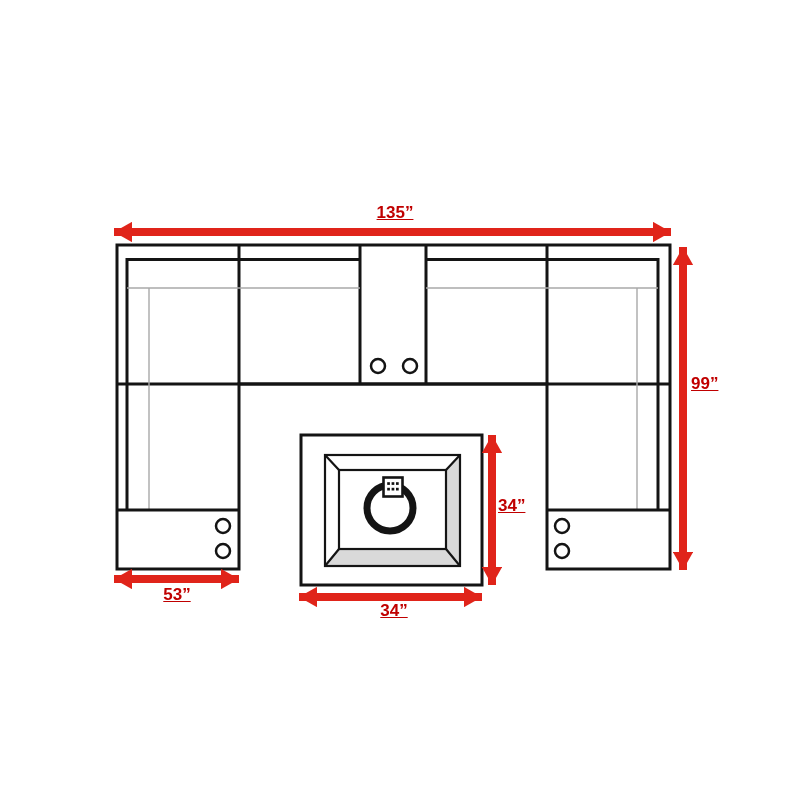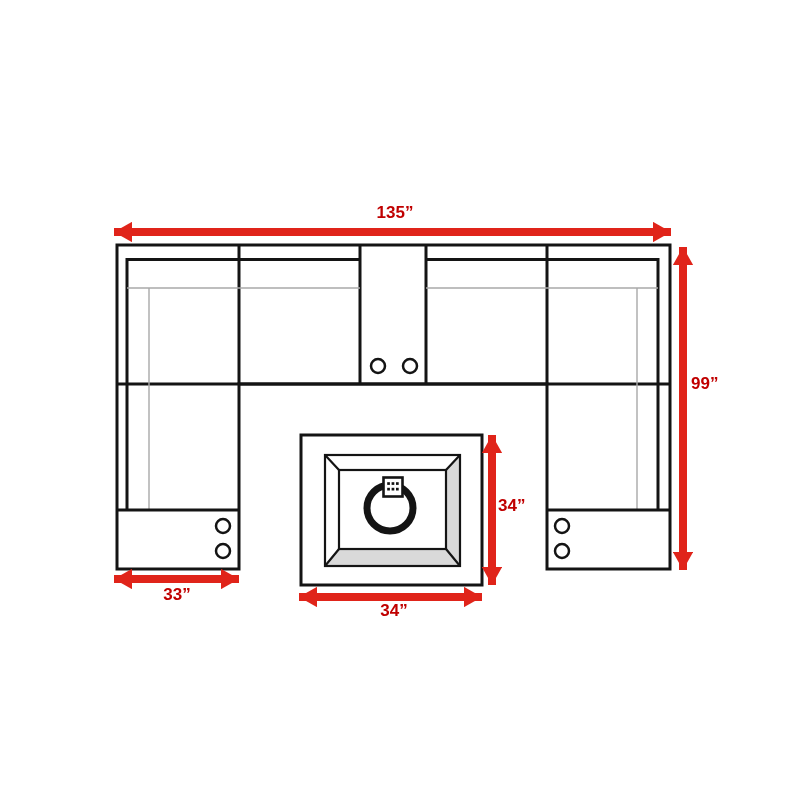--- a/index.html
+++ b/index.html
@@ -41,20 +41,21 @@
   .arrow-head { fill: var(--color-arrow); }
 
   
   .dim-label {
     position: absolute;
     font-weight: 700;
     font-size: 17px;
     line-height: 19px;
     color: var(--color-label);
     white-space: nowrap;
+    text-decoration: underline;
   }
   .center { text-align: center; }
 </style>
 </head>
 <body>
 
 <div class="canvas">
 
   <svg width="800" height="800" viewBox="0 0 800 800">
     <defs>
@@ -104,17 +105,17 @@
       <line class="arrow" x1="114" y1="232" x2="671" y2="232"></line>
       <line class="arrow" x1="683" y1="247" x2="683" y2="570"></line>
       <line class="arrow" x1="114" y1="579" x2="239" y2="579"></line>
       <line class="arrow" x1="299" y1="597" x2="482" y2="597"></line>
       <line class="arrow" x1="492" y1="435" x2="492" y2="585"></line>
     </g>
   </svg>
 
   <div class="dim-label center" style="left:345px; top:203px; width:100px;">135”</div>
   <div class="dim-label" style="left:691px; top:374px;">99”</div>
-  <div class="dim-label center" style="left:127px; top:585px; width:100px;">33”</div>
+  <div class="dim-label center" style="left:127px; top:585px; width:100px;">53”</div>
   <div class="dim-label center" style="left:341px; top:601px; width:106px;">34”</div>
   <div class="dim-label" style="left:498px; top:496px;">34”</div>
 
 </div>
 
 </body></html>

